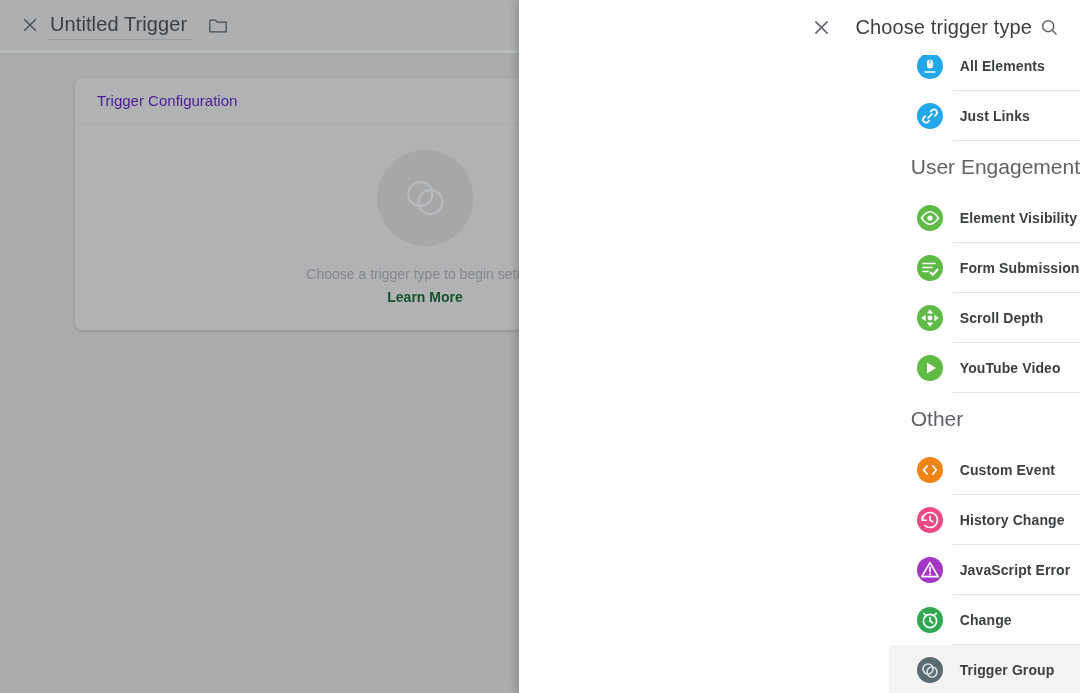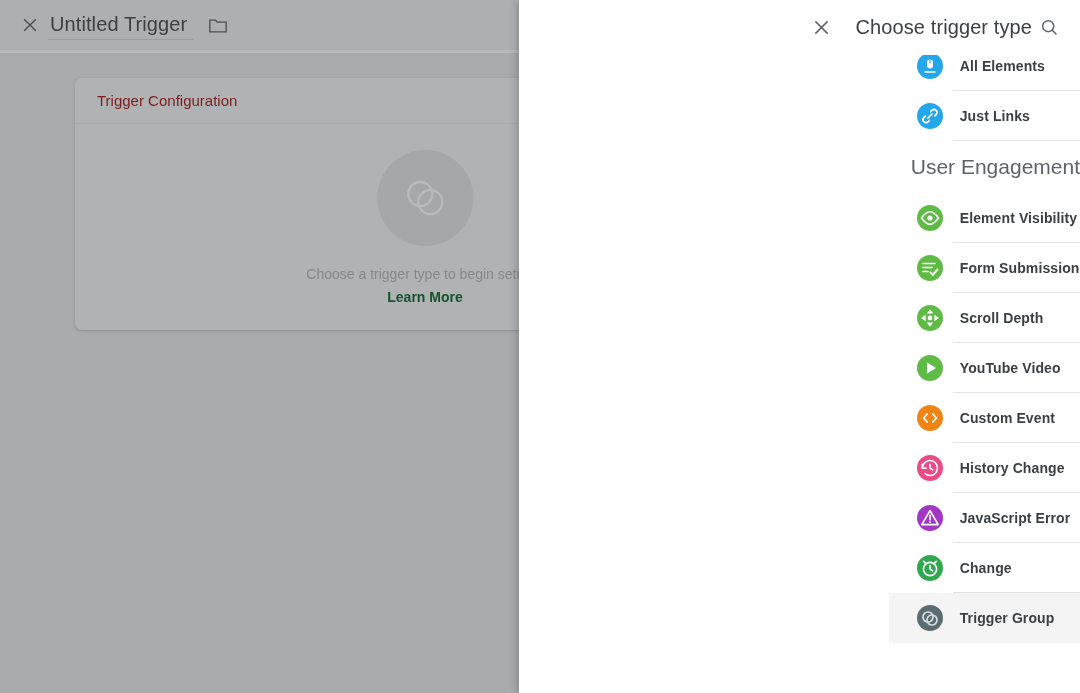--- a/index.html
+++ b/index.html
@@ -47,21 +47,21 @@
     width: 700px; height: 252px;
     background: #b0b2b4;
     border-radius: 7px;
     box-shadow: 0 1px 3px rgba(60,60,60,.25);
     overflow: hidden;
   }
   .bg-card-header {
     height: 46px; display: flex; align-items: center;
     padding-left: 22px;
     border-bottom: 1px solid #a8aaac;
-    font-size: 15px; color: #7f1d1d;
+    font-size: 15px; color: #4c1d95;
   }
   .bg-card-body {
     position: relative; height: 206px;
   }
   .bg-placeholder {
     position: absolute; left: 50%; top: 26px;
     transform: translateX(-50%);
     display: flex; flex-direction: column; align-items: center;
   }
   .bg-circle {
@@ -267,20 +267,21 @@
           </div>
           <div class="row">
             <div class="ico" style="background: rgb(95, 187, 70);">
               <svg width="26" height="26" viewBox="0 0 26 26">
                 <polygon points="10,7.6 19,13 10,18.4" fill="#fff"></polygon>
               </svg>
             </div>
             <div class="row-label">YouTube Video</div>
             <div class="divider"></div>
           </div>
+          <div class="section-head">Other</div>
           <div class="row">
             <div class="ico" style="background: rgb(239, 131, 22);">
               <svg width="26" height="26" viewBox="0 0 26 26">
                 <g fill="none" stroke="#fff" stroke-width="1.8" stroke-linecap="round" stroke-linejoin="round">
                   <path d="M10.2 9 L6.6 13 L10.2 17"></path>
                   <path d="M15.8 9 L19.4 13 L15.8 17"></path>
                 </g>
               </svg>
             </div>
             <div class="row-label">Custom Event</div>

